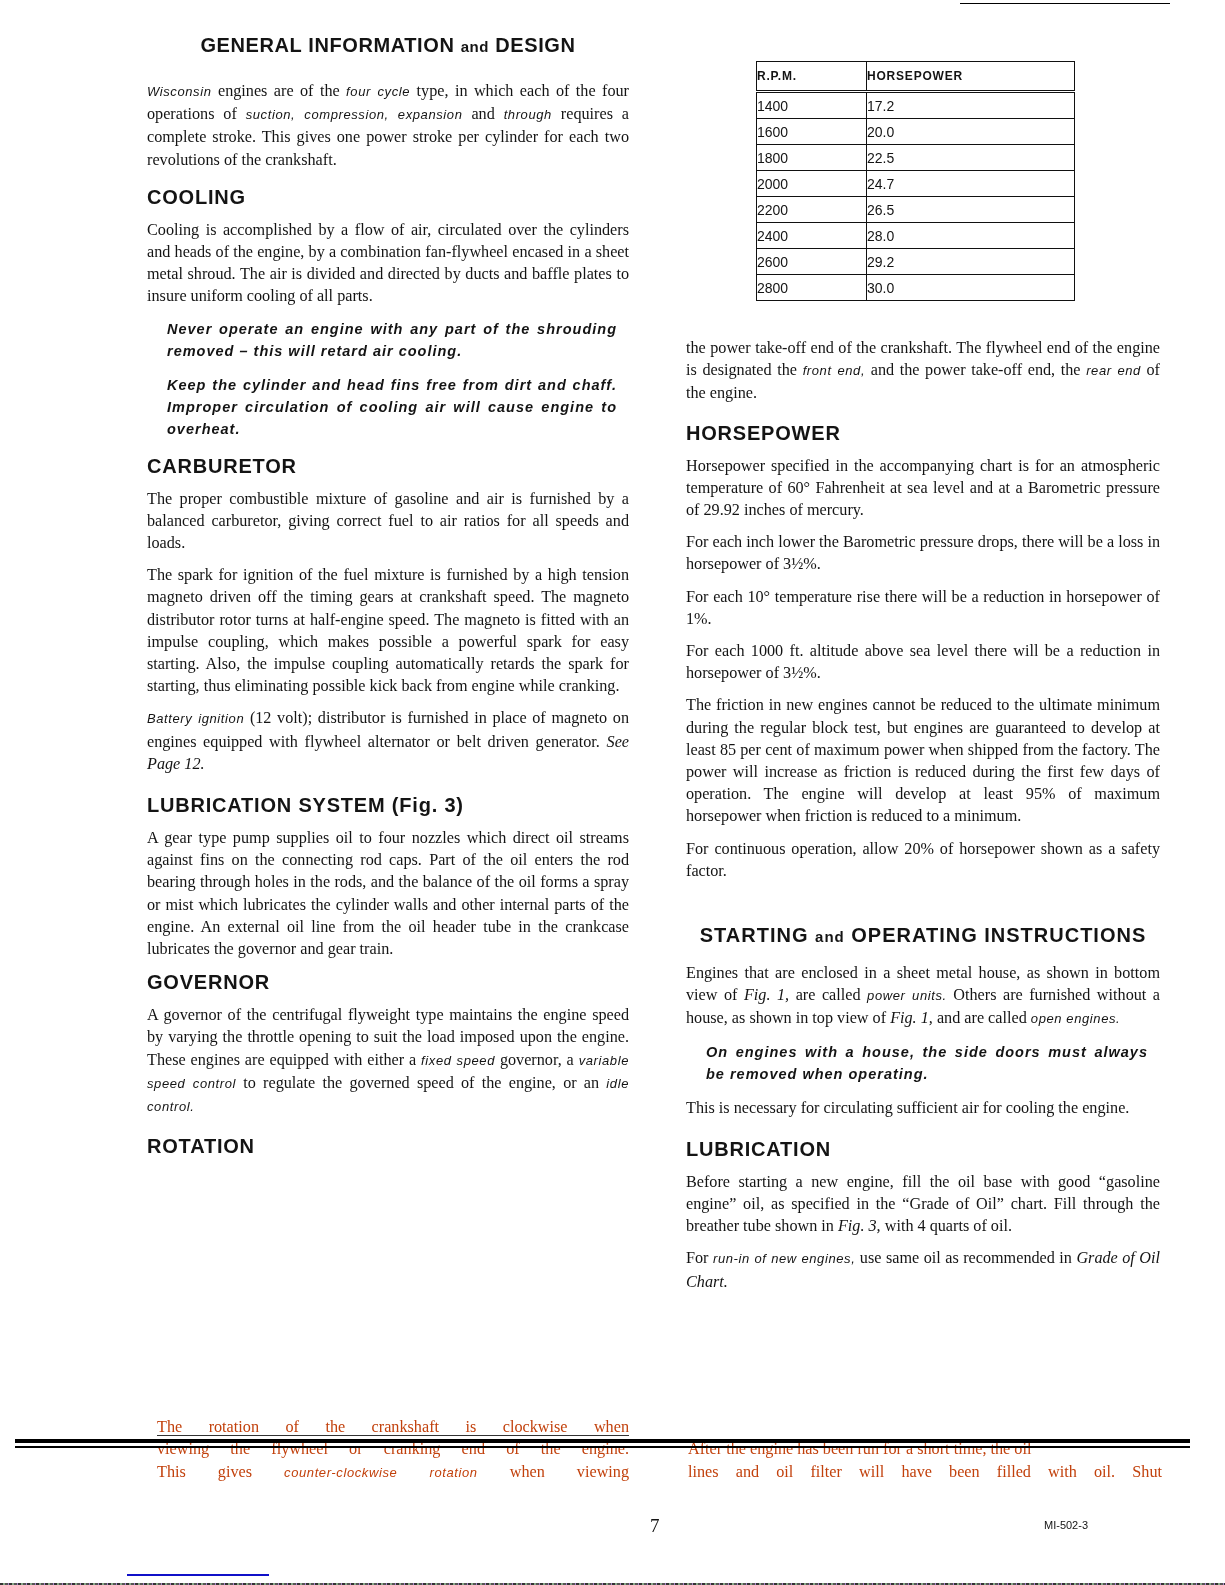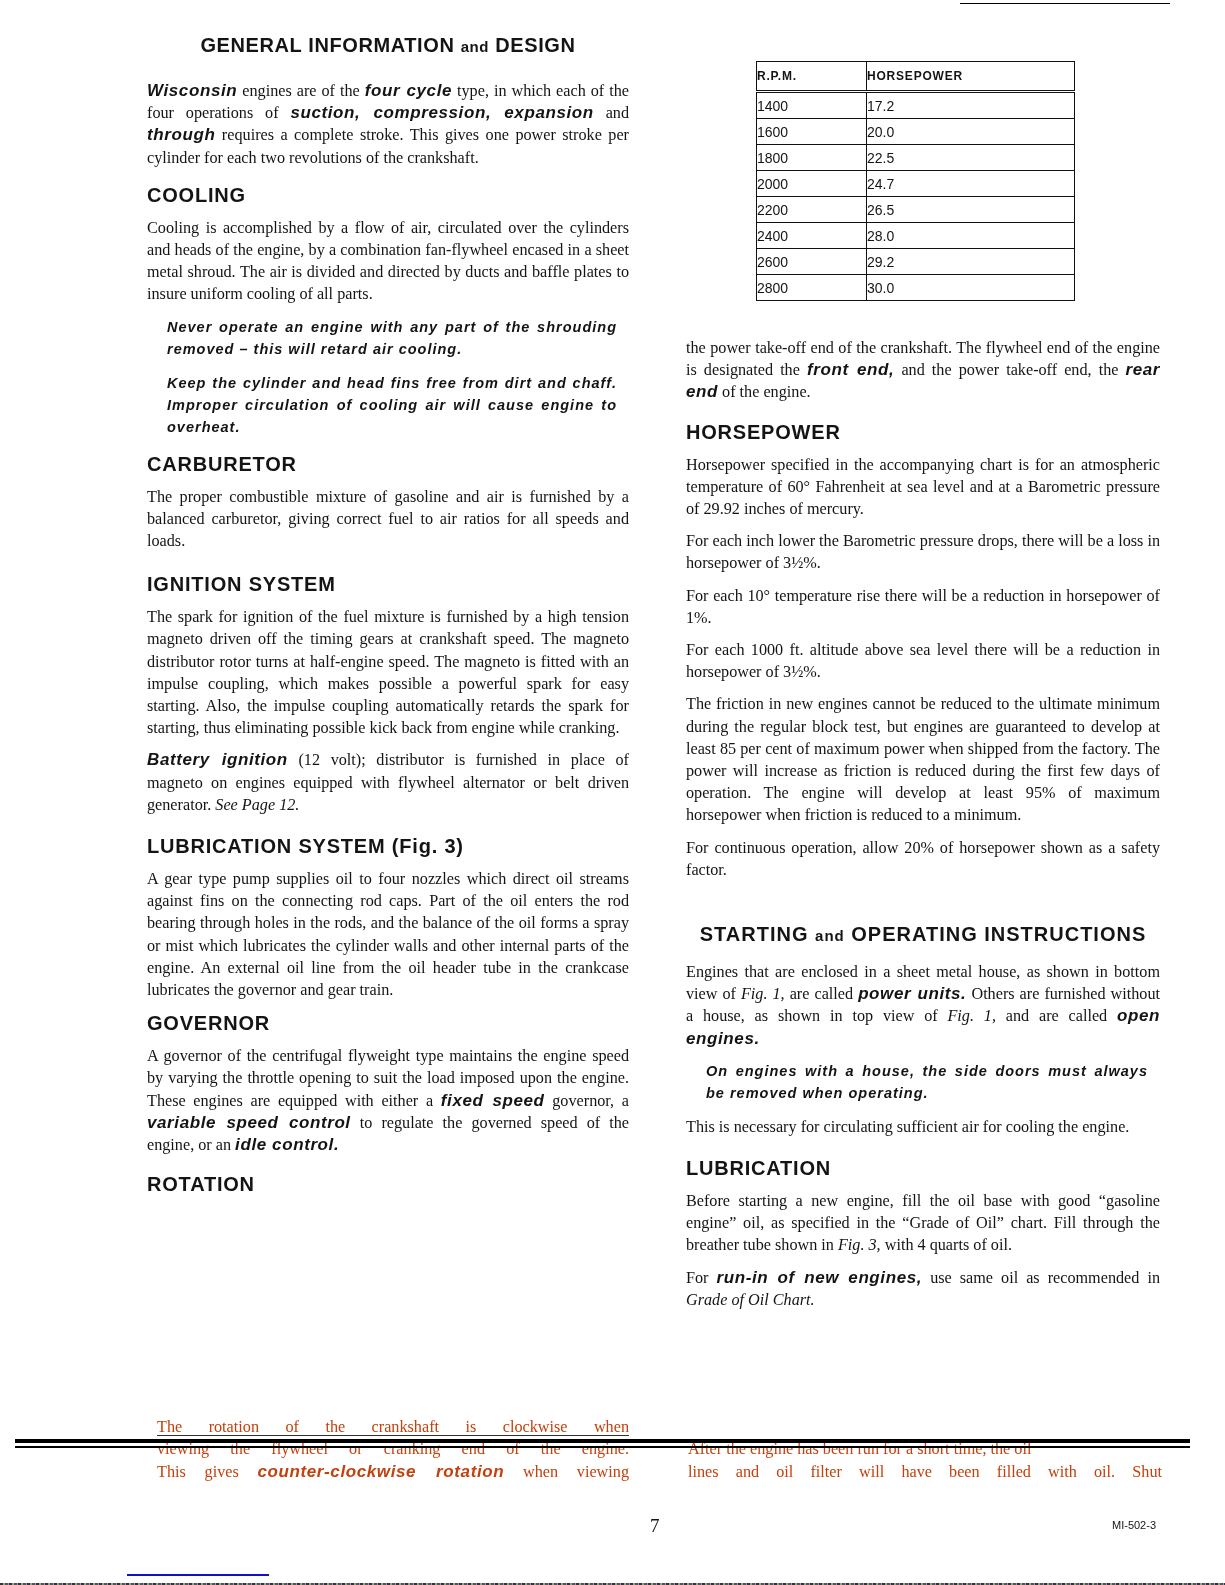--- a/index.html
+++ b/index.html
@@ -4,32 +4,32 @@
 <style>
   html, body { margin: 0; padding: 0; background: #ffffff; }
   body { width: 1225px; height: 1585px; position: relative; overflow: hidden; color: #141414; font-family: "Liberation Serif", serif; }
   .col { position: absolute; font-size: 16.2px; line-height: 22.2px; text-align: justify; }
   .col-left { left: 147px; width: 482px; top: 30px; }
   .col-right { left: 686px; width: 474px; top: 337px; }
   p { margin: 0 0 10px 0; }
   .h-main { font-family: "Liberation Sans", sans-serif; font-weight: bold; font-size: 20px; letter-spacing: 0.6px; text-align: center; margin: 0 0 18px 0; line-height: 30px; }
   .h-main .small { font-size: 15px; font-weight: bold; }
   .h-sec { font-family: "Liberation Sans", sans-serif; font-weight: bold; font-size: 20px; letter-spacing: 0.8px; margin: 14px 0 10px 0; line-height: 24px; }
-  .em { font-family: "Liberation Sans", sans-serif; font-style: italic; font-weight: bold; font-size: 17px; letter-spacing: 0.6px; }
+  .em { font-family: "Liberation Sans", sans-serif; font-style: italic; font-weight: normal; font-size: 13px; letter-spacing: 0.6px; }
   .ser-it { font-style: italic; }
   .note { font-family: "Liberation Sans", sans-serif; font-style: italic; font-weight: bold; font-size: 14.5px; letter-spacing: 1px; line-height: 22px; margin: 0 12px 12px 20px; }
   
   .hp-table { position: absolute; left: 756px; top: 61px; width: 319px; border-collapse: collapse; font-family: "Liberation Sans", sans-serif; font-size: 14px; }
   .hp-table th, .hp-table td { border: 1.5px solid #111; height: 25px; padding: 0; text-align: left; }
   .hp-table th { font-size: 12px; letter-spacing: 0.8px; font-weight: bold; height: 28px; border-bottom: 3px double #111; }
   .hp-table td.rpm { width: 109px; }
   
   .scanline { position: absolute; background: #000; }
   .page-no { position: absolute; left: 650px; top: 1515px; font-size: 19px; font-family: "Liberation Serif", serif; }
-  .doc-code { position: absolute; left: 1112px; top: 1519px; font-size: 11px; font-family: "Liberation Sans", sans-serif; }
+  .doc-code { position: absolute; left: 1044px; top: 1519px; font-size: 11px; font-family: "Liberation Sans", sans-serif; }
   .blue-link { position: absolute; left: 127px; top: 1574px; width: 142px; height: 2px; background: #1010c8; }
   .bottom-noise { position: absolute; left: 0; top: 1583px; width: 1225px; height: 2px; background: repeating-linear-gradient(90deg,#333 0 3px,#8a8 3px 5px,#555 5px 8px,#a8c 8px 9px); }
   .strike-text { position: absolute; font-size: 16.2px; line-height: 22px; color: #c2410c; }
 </style>
 </head>
 <body>
 
 <div class="col col-left">
   <div class="h-main">
     <span>GENERAL INFORMATION</span>
@@ -40,21 +40,20 @@
   <p><span class="em">Wisconsin</span><span> engines are of the </span><span class="em">four cycle</span><span> type, in which each of the four operations of </span><span class="em">suction, compression, expansion</span><span> and </span><span class="em">through</span><span> requires a complete stroke. This gives one power stroke per cylinder for each two revolutions of the crankshaft.</span></p>
 
   <div class="h-sec">COOLING</div>
   <p>Cooling is accomplished by a flow of air, circulated over the cylinders and heads of the engine, by a combination fan-flywheel encased in a sheet metal shroud. The air is divided and directed by ducts and baffle plates to insure uniform cooling of all parts.</p>
   <div class="note">Never operate an engine with any part of the shrouding removed – this will retard air cooling.</div>
   <div class="note">Keep the cylinder and head fins free from dirt and chaff. Improper circulation of cooling air will cause engine to overheat.</div>
 
   <div class="h-sec">CARBURETOR</div>
   <p>The proper combustible mixture of gasoline and air is furnished by a balanced carburetor, giving correct fuel to air ratios for all speeds and loads.</p>
 
-  <div class="h-sec" style="margin-top:20px">IGNITION SYSTEM</div>
   <p>The spark for ignition of the fuel mixture is furnished by a high tension magneto driven off the timing gears at crankshaft speed. The magneto distributor rotor turns at half-engine speed. The magneto is fitted with an impulse coupling, which makes possible a powerful spark for easy starting. Also, the impulse coupling automatically retards the spark for starting, thus eliminating possible kick back from engine while cranking.</p>
   <p><span class="em">Battery ignition</span><span> (12 volt); distributor is furnished in place of magneto on engines equipped with flywheel alternator or belt driven generator. </span><span class="ser-it">See Page 12.</span></p>
 
   <div class="h-sec" style="margin-top:18px">LUBRICATION SYSTEM (Fig. 3)</div>
   <p>A gear type pump supplies oil to four nozzles which direct oil streams against fins on the connecting rod caps. Part of the oil enters the rod bearing through holes in the rods, and the balance of the oil forms a spray or mist which lubricates the cylinder walls and other internal parts of the engine. An external oil line from the oil header tube in the crankcase lubricates the governor and gear train.</p>
 
   <div class="h-sec" style="margin-top:8px">GOVERNOR</div>
   <p><span>A governor of the centrifugal flyweight type maintains the engine speed by varying the throttle opening to suit the load imposed upon the engine. These engines are equipped with either a </span><span class="em">fixed speed</span><span> governor, a </span><span class="em">variable speed control</span><span> to regulate the governed speed of the engine, or an </span><span class="em">idle control.</span></p>
 
   <div class="h-sec" style="margin-top:16px">ROTATION</div>

